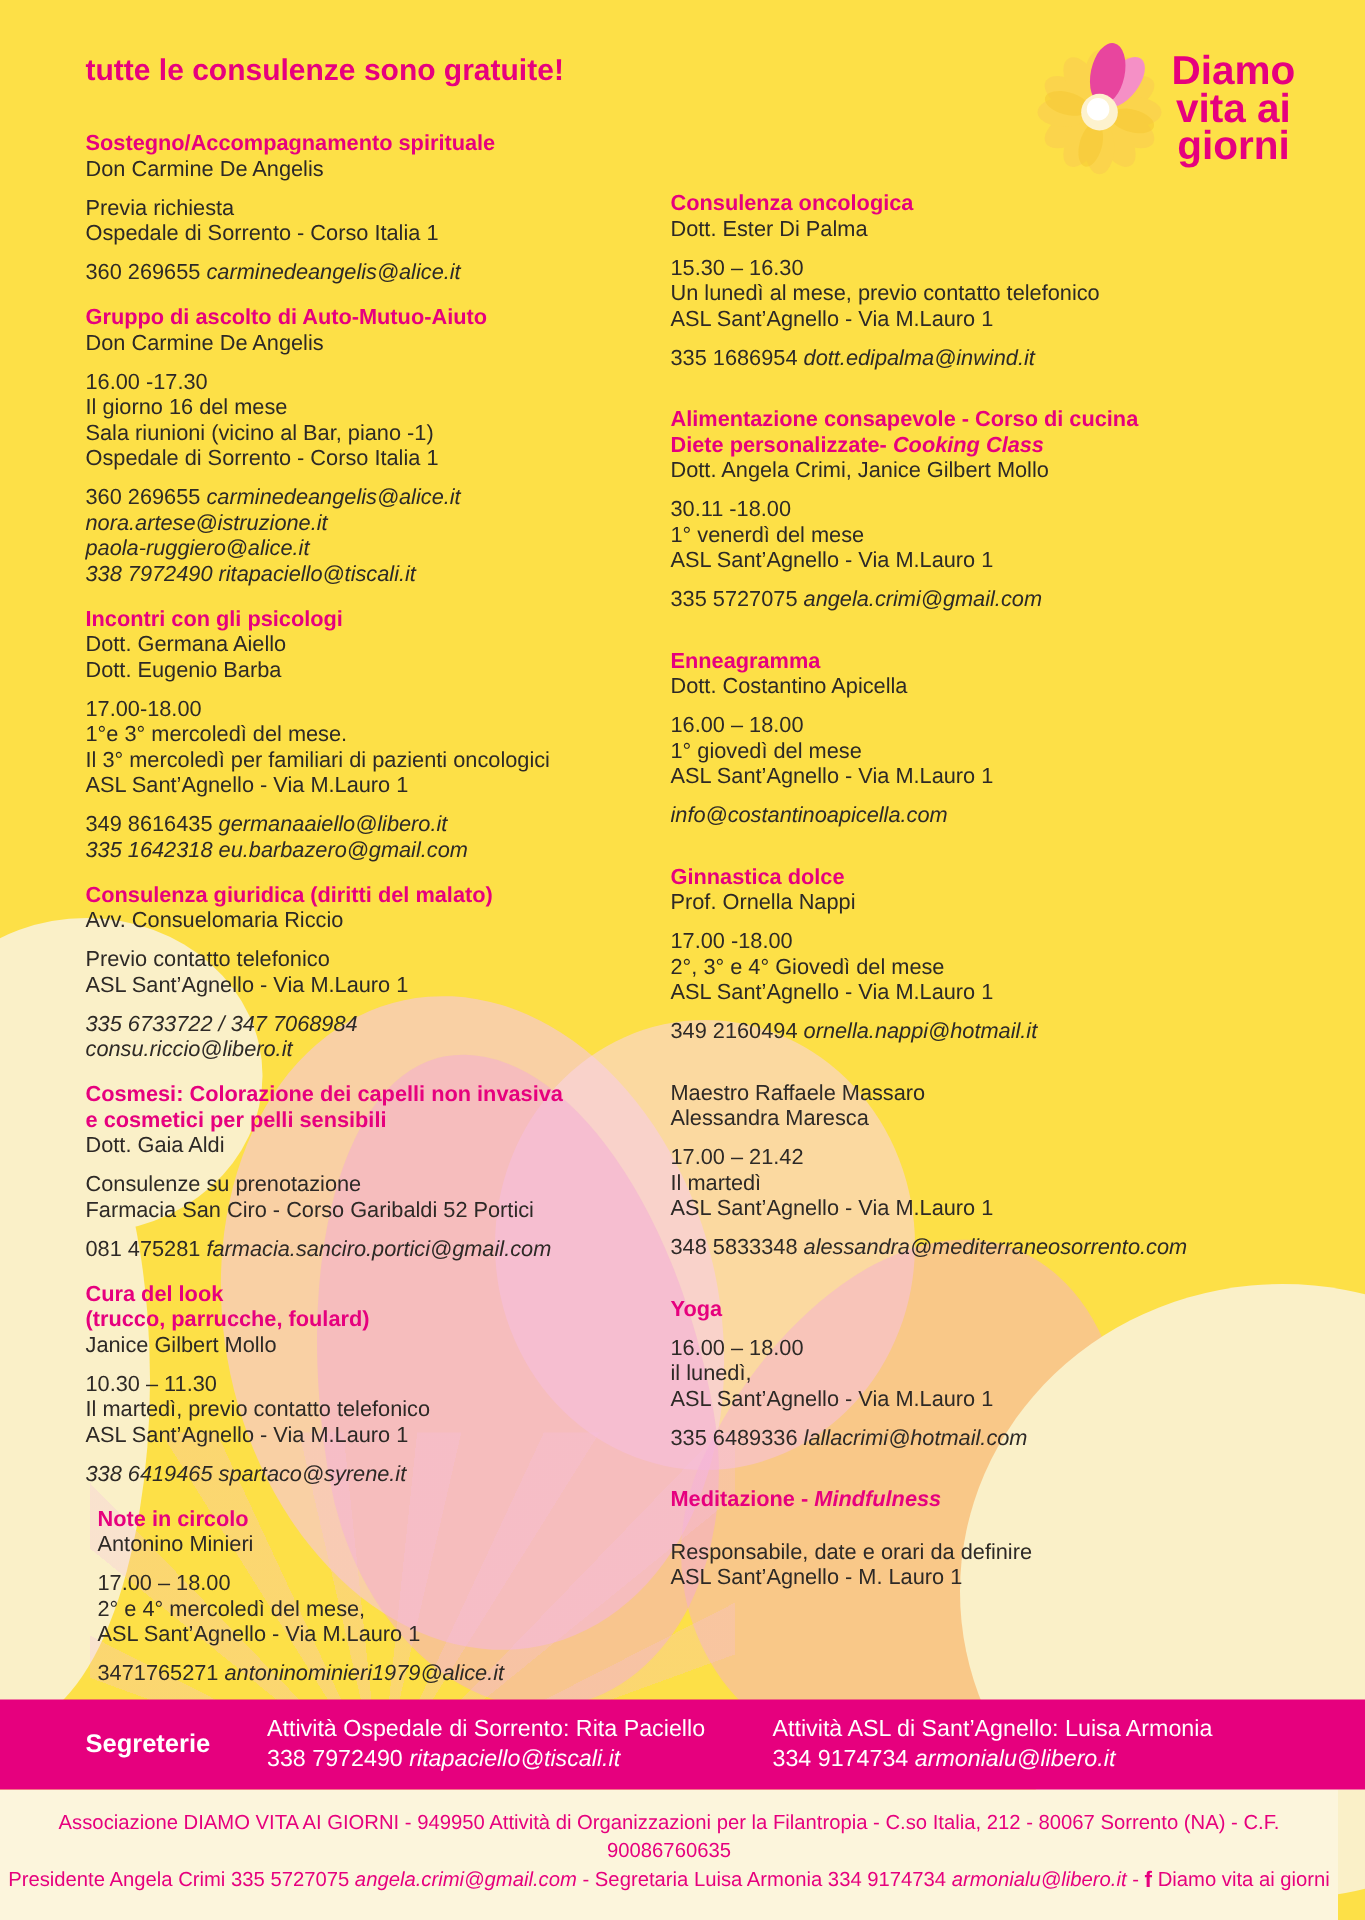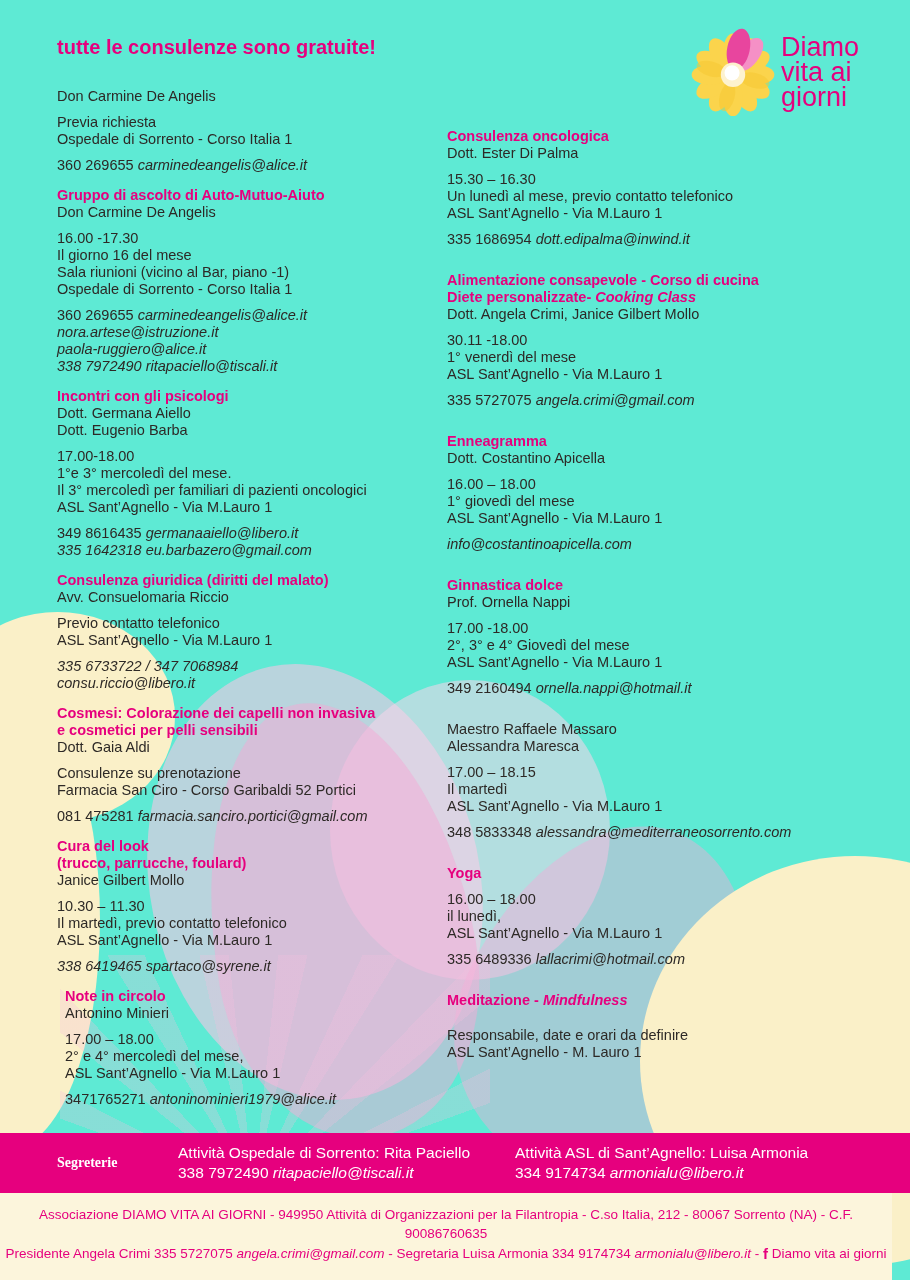--- a/index.html
+++ b/index.html
@@ -1,54 +1,54 @@
 <!DOCTYPE html>
 <html><head>
 <meta charset="utf-8">
 <style>
   html,body{margin:0;padding:0;}
   .page{
-    position:relative; width:910px; height:1280px; background:#5eead4;
+    position:relative; width:910px; height:1280px; background:#fde047;
     overflow:hidden; font-family:"Liberation Sans",sans-serif; color:#2d2926;
   }
   
   .bg{position:absolute; z-index:0;}
   .bg-y1{left:-60px; top:612px; width:235px; height:210px; background:#faf0c8; border-radius:50%;}
   .bg-y2{left:-85px; top:690px; width:185px; height:460px; background:#faf0c8; border-radius:50%;}
   .bg-y3{left:640px; top:856px; width:430px; height:410px; background:#faf0c8; border-radius:50%;}
   .bg-p1{left:150px; top:662px; width:330px; height:440px; background:rgba(246,196,226,.6); border-radius:50%; transform:rotate(-12deg);}
   .bg-p2{left:330px; top:680px; width:280px; height:300px; background:rgba(249,211,233,.55); border-radius:50%;}
   .bg-p3{left:210px; top:700px; width:260px; height:440px; background:rgba(243,170,214,.5); border-radius:48% 52% 50% 50%/60% 60% 40% 40%; transform:rotate(-10deg);}
   .bg-p4{left:470px; top:820px; width:280px; height:360px; background:rgba(243,170,214,.45); border-radius:48% 52% 50% 50%/60% 60% 40% 40%; transform:rotate(25deg);}
   .bg-rays{left:60px; top:955px; width:430px; height:180px; opacity:.5;
     background:repeating-conic-gradient(from -70deg at 45% 130%, rgba(246,190,222,.55) 0 7deg, rgba(246,190,222,0) 7deg 19deg);}
   
   .page-title{
     position:absolute; z-index:2; left:57px; top:36px;
     font-size:20px; font-weight:bold; color:#e6007e; letter-spacing:0;
   }
   .logo{position:absolute; z-index:2; left:686px; top:24px; display:flex; align-items:flex-start;}
-  .logo-text{margin-left:1px; padding-top:11px; text-align:left;
-    font-size:27px; line-height:25px; font-weight:normal; color:#e6007e;}
+  .logo-text{margin-left:1px; padding-top:11px; text-align:center;
+    font-size:27px; line-height:25px; font-weight:bold; color:#e6007e;}
   
   .col{position:absolute; z-index:2; top:88px; font-size:14.5px;}
   .col-left{left:57px; width:390px;}
   .col-right{left:447px; width:430px;margin-top:40px;}
   .col-left .section{margin-bottom:13px;}
   .col-right .section{margin-bottom:24px;}
   .section.indent{padding-left:8px;}
   .heading{color:#e6007e; font-weight:bold;}
   .heading .hline{height:17px; line-height:17px; white-space:nowrap;}
   .line{height:17px; line-height:17px; white-space:nowrap;}
   .gapline{height:9px;}
   .it{font-style:italic;}
   
   .bar{position:absolute; z-index:3; left:0; top:1133px; width:910px; height:60px;
     background:#e6007e; color:#ffffff; display:flex; align-items:center;}
-  .bar-label{margin-left:57px; width:121px; font-size:14px; font-weight:bold;font-family:Liberation Serif, serif;}
+  .bar-label{margin-left:57px; width:121px; font-size:17px; font-weight:bold;}
   .bar-col{font-size:15.5px; line-height:20px;}
   .bar-col1{width:337px;}
   
   .footer{position:absolute; z-index:2; left:0; top:1193px; width:892px; height:87px; background:#fcf5dc;}
   .footer-lines{position:relative; z-index:4; padding-top:12px; text-align:center;
     color:#e6007e; font-size:13.5px; line-height:19px;}
   .fb{display:inline-block; font-weight:bold; font-size:15px; transform:translateY(1px);}
 </style>
 </head>
 <body>
@@ -99,20 +99,23 @@
     </span>
     <div class="logo-text">
       <div>Diamo</div>
       <div>vita ai</div>
       <div>giorni</div>
     </div>
   </div>
 
   <div class="col col-left">
       <div class="section">
+        <div class="heading">
+          <div class="hline"><span>Sostegno/Accompagnamento spirituale</span></div>
+        </div>
         <div class="line"><span>Don Carmine De Angelis</span></div>
         <div class="gapline"></div>
         <div class="line"><span>Previa richiesta</span></div>
         <div class="line"><span>Ospedale di Sorrento - Corso Italia 1</span></div>
         <div class="gapline"></div>
         <div class="line"><span>360 269655  </span><span class="it">carminedeangelis@alice.it</span></div>
       </div>
       <div class="section">
         <div class="heading">
           <div class="hline"><span>Gruppo di ascolto di Auto-Mutuo-Aiuto</span></div>
@@ -241,21 +244,21 @@
         <div class="line"><span>17.00 -18.00</span></div>
         <div class="line"><span>2°, 3° e 4° Giovedì del mese</span></div>
         <div class="line"><span>ASL Sant’Agnello  - Via M.Lauro 1</span></div>
         <div class="gapline"></div>
         <div class="line"><span>349 2160494 </span><span class="it">ornella.nappi@hotmail.it</span></div>
       </div>
       <div class="section">
         <div class="line"><span>Maestro Raffaele Massaro</span></div>
         <div class="line"><span>Alessandra Maresca</span></div>
         <div class="gapline"></div>
-        <div class="line"><span>17.00 – 18.15</span></div>
+        <div class="line"><span>17.00 – 21.42</span></div>
         <div class="line"><span>Il martedì</span></div>
         <div class="line"><span>ASL Sant’Agnello  - Via M.Lauro 1</span></div>
         <div class="gapline"></div>
         <div class="line"><span>348 5833348 </span><span class="it">alessandra@mediterraneosorrento.com</span></div>
       </div>
       <div class="section">
         <div class="heading">
           <div class="hline"><span>Yoga</span></div>
         </div>
         <div class="gapline"></div>

